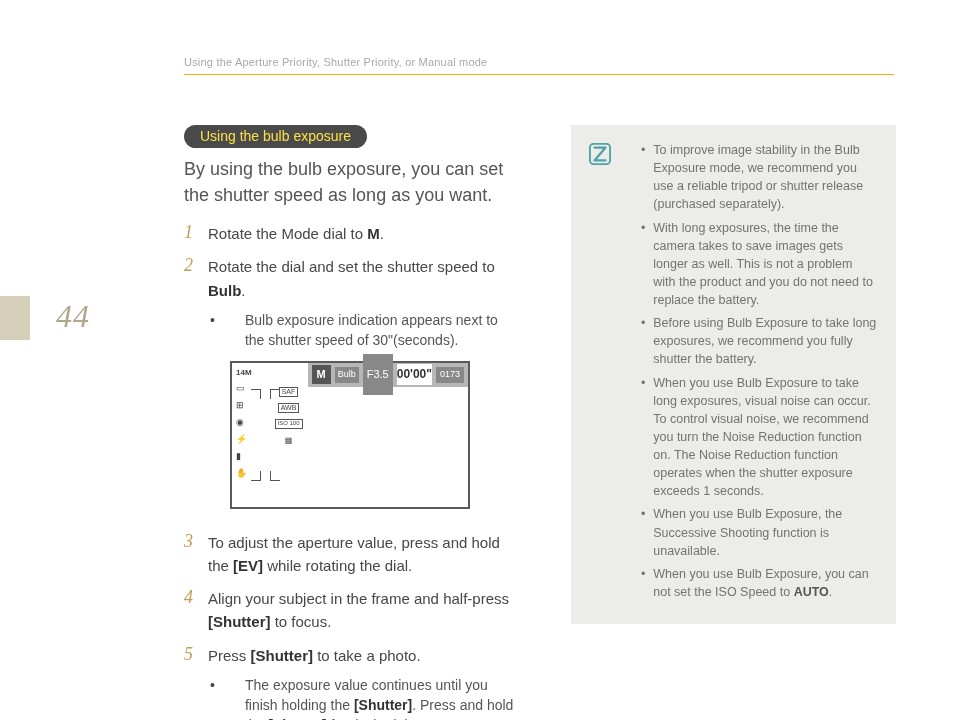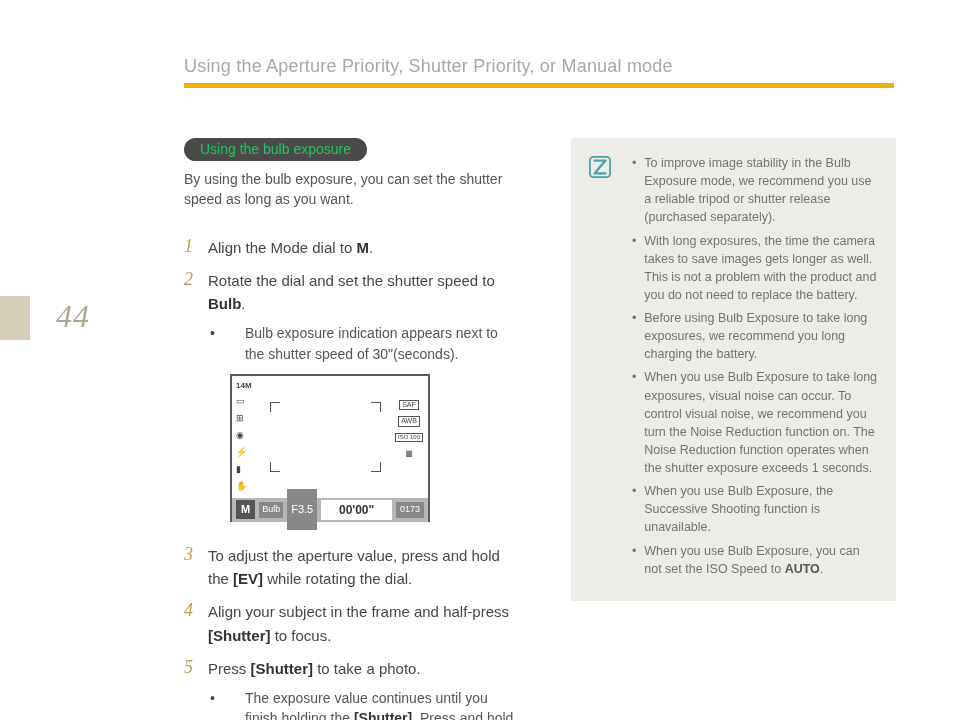--- a/index.html
+++ b/index.html
@@ -1,39 +1,39 @@
 <!DOCTYPE html>
 <html><head>
 <meta charset="utf-8">
 <style>
   * { box-sizing: border-box; margin: 0; padding: 0; }
   body { font-family: Arial, Helvetica, sans-serif; background: #fff; color: #4c4c4c; width: 954px; height: 720px; position: relative; }
   .page-tab { position: absolute; left: 0; top: 296px; width: 30px; height: 44px; background: #d5ceb9; }
   .page-number { position: absolute; left: 56px; top: 298px; font-style: italic; font-family: Georgia, serif; font-size: 32px; font-weight: 300; color: #b0a88c; letter-spacing: 1px; }
   .content { position: absolute; left: 184px; top: 56px; width: 712px; }
-  .header { font-size: 18px; color: #aaa8a2; font-weight: 300; letter-spacing: 0.2px; padding-bottom: 6px; border-bottom: 5px solid #eab308; width: 710px; }
+  .header { font-size: 11px; color: #aaa8a2; font-weight: 300; letter-spacing: 0.2px; padding-bottom: 6px; border-bottom: 1px solid #eab308; width: 710px; }
   .columns { display: flex; gap: 50px; margin-top: 50px; }
   .col-left { width: 344px; }
   .col-right { width: 332px; }
-  .pill { display: inline-block; background: #4a4a4a; color: #22c55e; font-size: 14px; padding: 3px 16px 4px 16px; border-radius: 12px; margin-bottom: 8px; }
-  .intro { font-size: 14px; color: #555; line-height: 1.45; margin-bottom: 26px; }
+  .pill { display: inline-block; background: #4a4a4a; color: #fde047; font-size: 14px; padding: 3px 16px 4px 16px; border-radius: 12px; margin-bottom: 8px; }
+  .intro { font-size: 18px; color: #555; line-height: 1.45; margin-bottom: 14px; }
   .step { display: flex; align-items: flex-start; margin-bottom: 10px; gap: 12px; }
   .step-num { color: #c79b5a; font-style: italic; font-family: Georgia, serif; font-size: 18px; font-weight: 500; flex-shrink: 0; width: 12px; }
   .step-body { font-size: 15px; color: #474747; line-height: 1.55; }
   .step-body b { font-weight: 700; color: #333; }
   .sub-bullet { display: flex; align-items: flex-start; gap: 10px; margin-top: 8px; margin-left: 2px; }
   .sub-bullet .dot { font-size: 14px; line-height: 1.5; }
   .sub-bullet .sub-text { font-size: 14px; color: #555; line-height: 1.45; margin-left: 20px; }
-  .notebox { background: #ecede8; padding: 16px 18px 18px 18px; border-radius: 1px; display: flex; gap: 21px; }
+  .notebox { background: #ecede8; padding: 16px 18px 18px 18px; border-radius: 1px; display: flex; gap: 30px; }
   .note-icon { width: 22px; height: 22px; flex-shrink: 0; margin-top: 2px; }
   .note-list { list-style: none; font-size: 12.5px; color: #737372; line-height: 1.45; }
   .note-list li { display: flex; gap: 8px; margin-bottom: 5px; }
   .note-list li::before { content: "•"; flex-shrink: 0; }
   .note-list b { font-weight: 700; color: #555; text-align: center; }
-  .lcd { border: 2px solid #5a5a5a; width: 200px; height: 148px; margin: 10px 0 12px 22px; display: flex; flex-direction: column; background: #fff; }
+  .lcd { border: 2px solid #5a5a5a; width: 240px; height: 148px; margin: 10px 0 12px 22px; display: flex; flex-direction: row; background: #fff; }
   .lcd-main { flex: 1 1 auto; display: flex; position: relative; }
   .lcd-left-icons { display: flex; flex-direction: column; gap: 3px; padding: 4px; font-size: 9px; color: #444; align-items: flex-start; }
   .lcd-left-icons span { display: block; }
   .lcd-center { flex: 1; position: relative; }
   .corner { position: absolute; width: 10px; height: 10px; border-color: #555; border-style: solid; }
   .tl { top: 26px; left: 14px; border-width: 1px 0 0 1px;}
   .tr { top: 26px; right: 14px; border-width: 1px 1px 0 0;}
   .bl { bottom: 26px; left: 14px; border-width: 0 0 1px 1px;}
   .br { bottom: 26px; right: 14px; border-width: 0 1px 1px 0;}
   .lcd-right-icons { display: flex; flex-direction: column; gap: 6px; padding: 24px 5px 4px 0; font-size: 8px; color: #444; align-items: center;}
@@ -57,21 +57,21 @@
   <div class="columns">
 
     <div class="col-left">
       <div class="pill">Using the bulb exposure</div>
       <div class="intro">By using the bulb exposure, you can set the shutter speed as long as you want.</div>
 
       
       <div class="step">
         <div class="step-num">1</div>
         <div class="step-body">
-          <span>Align the Mode dial to </span><b>M</b><span>.</span>
+          <span>Rotate the Mode dial to </span><b>M</b><span>.</span>
         </div>
       </div>
 
       
       <div class="step">
         <div class="step-num">2</div>
         <div class="step-body">
           <span>Rotate the dial and set the shutter speed to </span><b>Bulb</b><span>.</span>
           <div class="sub-bullet">
             <span class="dot">•</span>
@@ -152,21 +152,21 @@
           <path d="M6 5 L18 5 M18 5 L6 19 M6 19 L18 19" stroke="#4da2a8" stroke-width="2.5" fill="none" stroke-linecap="round"></path>
         </svg>
         <ul class="note-list">
           <li>
               <span>To improve image stability in the Bulb Exposure mode, we recommend you use a reliable tripod or shutter release (purchased separately).</span>
             </li>
           <li>
               <span>With long exposures, the time the camera takes to save images gets longer as well. This is not a problem with the product and you do not need to replace the battery.</span>
             </li>
           <li>
-              <span>Before using Bulb Exposure to take long exposures, we recommend you long charging the battery.</span>
+              <span>Before using Bulb Exposure to take long exposures, we recommend you fully shutter the battery.</span>
             </li>
           <li>
               <span>When you use Bulb Exposure to take long exposures, visual noise can occur. To control visual noise, we recommend you turn the Noise Reduction function on. The Noise Reduction function operates when the shutter exposure exceeds 1 seconds.</span>
             </li>
           <li>
               <span>When you use Bulb Exposure, the Successive Shooting function is unavailable.</span>
             </li>
           <li>
               <span><span>When you use Bulb Exposure, you can not set the ISO Speed to </span><b>AUTO</b><span>.</span></span>
             </li>

